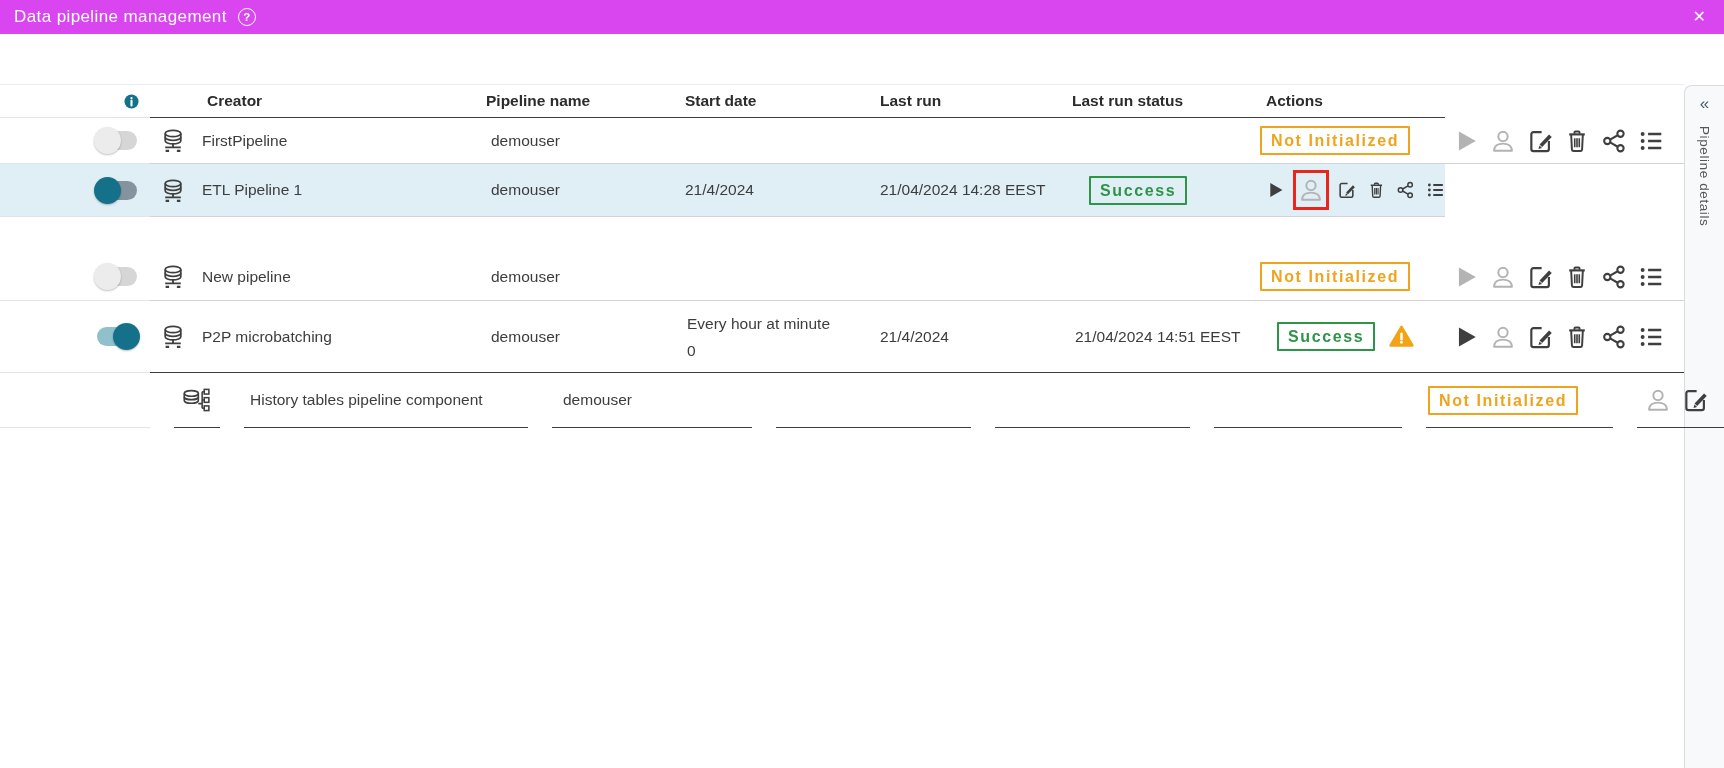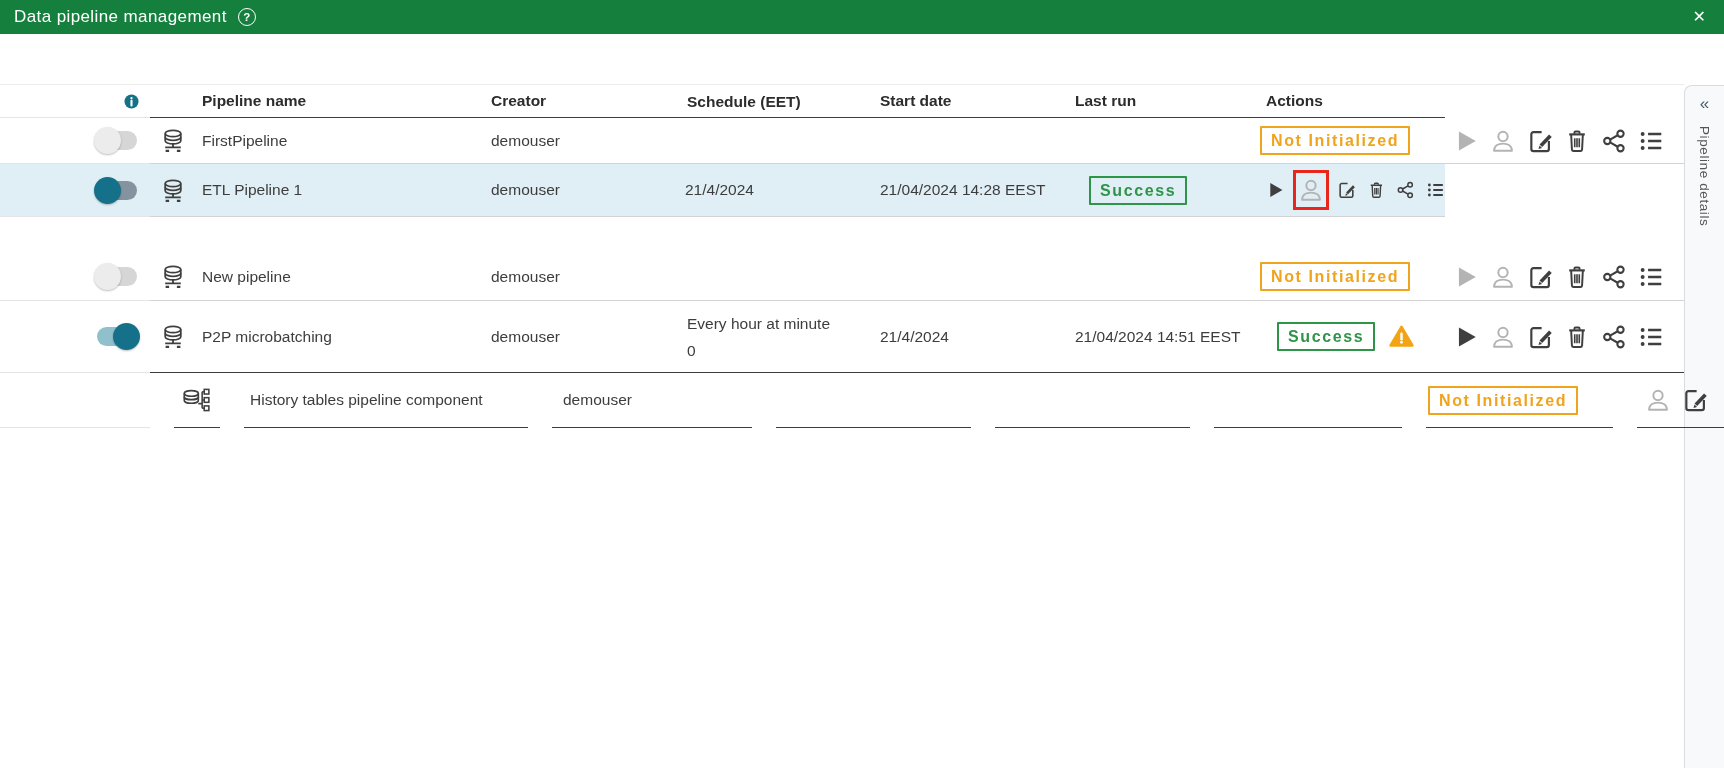--- a/index.html
+++ b/index.html
@@ -6,21 +6,21 @@
   html,body { margin:0; padding:0; }
   body {
     width:1724px; height:768px; overflow:hidden;
     font-family:"Liberation Sans", sans-serif;
     background:#ffffff; color:#3d3d3d;
   }
   .app { position:relative; width:1724px; height:768px; }
 
   
   .titlebar {
-    height:34px; background:#15803d; color:#fff;
+    height:34px; background:#d946ef; color:#fff;
     display:flex; align-items:center; padding:0 14px;
   }
   .titlebar .title { font-size:17px; letter-spacing:.4px; }
   .help-icon {
     margin-left:11px; width:18px; height:18px; border:1.6px solid #fff;
     border-radius:50%; display:flex; align-items:center; justify-content:center;
     font-size:11.5px; font-weight:bold; cursor:default;
   }
   .close-btn { margin-left:auto; font-size:16px; line-height:1; padding:2px 4px; cursor:pointer; }
 
@@ -188,25 +188,25 @@
 
   <div class="table">
 
     <div class="trow thead dark">
       <div class="cell c-toggle">
         <svg width="17" height="17" viewBox="0 0 20 20">
             <use href="#sym-info"></use>
           </svg>
       </div>
       <div class="cell c-icon"></div>
+      <div class="cell c-creator">Creator</div>
       <div class="cell c-name">Pipeline name</div>
-      <div class="cell c-creator">Creator</div>
-      <div class="cell c-schedule">Schedule (EET)</div>
       <div class="cell c-start">Start date</div>
       <div class="cell c-lastrun">Last run</div>
+      <div class="cell c-status">Last run status</div>
       <div class="cell c-actions">Actions</div>
     </div>
 
     <div class="trow h46">
       <div class="cell c-toggle">
         <div class="toggle t-off">
             <div class="track"></div>
             <div class="knob"></div>
           </div>
       </div>

